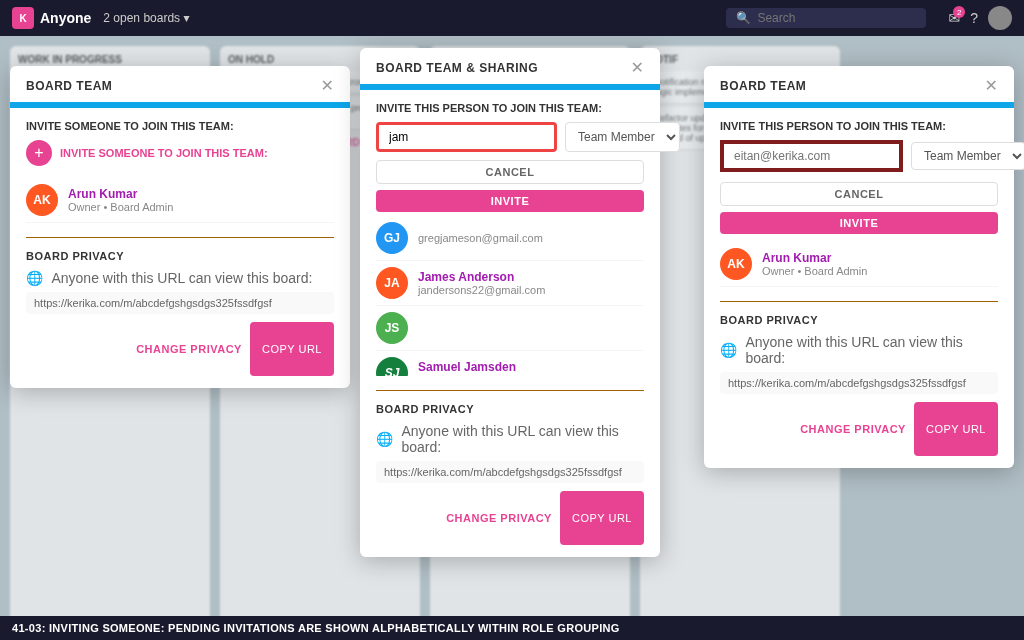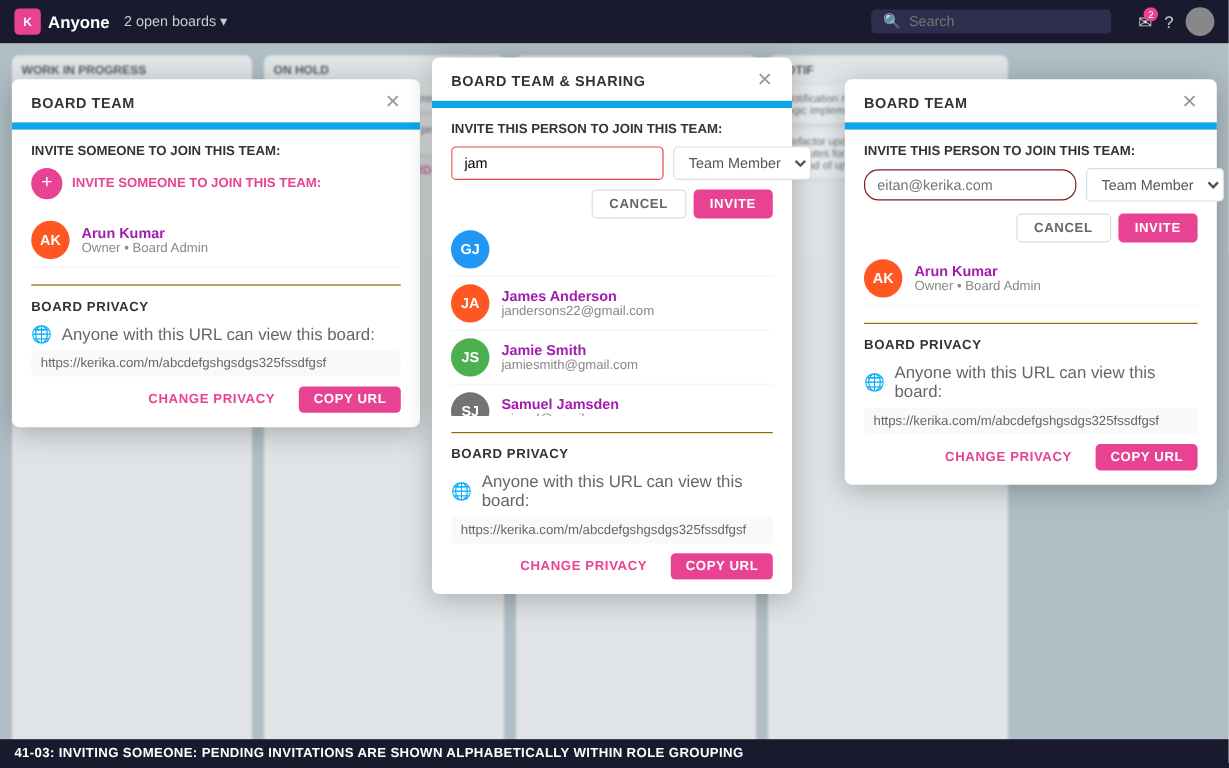--- a/index.html
+++ b/index.html
@@ -181,21 +181,21 @@
     }
     .user-avatar {
       width: 32px; height: 32px; border-radius: 50%;
       flex-shrink: 0;
       display: flex; align-items: center; justify-content: center;
       font-size: 12px; font-weight: 600; color: white;
     }
     .av-blue { background: #2196f3; }
     .av-green { background: #4caf50; }
     .av-orange { background: #ff5722; }
-    .av-purple { background: #737373; }
+    .av-purple { background: #15803d; font-style: italic; }
     .user-info { flex: 1; }
     .user-name { font-size: 12px; font-weight: 600; color: #a21caf; }
     .user-email { font-size: 11px; color: #888; }
     .user-role { font-size: 11px; color: #888; text-align: right; }
 
     
     .member-role-row {
       display: flex;
       align-items: center;
       justify-content: space-between;
@@ -216,22 +216,22 @@
       border-radius: 4px;
       padding: 5px 8px;
       font-size: 12px;
       color: #555;
       background: white;
       outline: none;
       cursor: pointer;
     }
     .invite-input {
       flex: 1;
-      border: 1px solid #7f1d1d;
-      border-radius: 12px;
+      border: 4px solid #7f1d1d;
+      border-radius: 0;
       padding: 5px 10px;
       font-size: 12px;
       outline: none;
     }
 
     
     .btn-cancel {
       background: white;
       border: 1px solid #ddd;
       border-radius: 4px;
@@ -276,27 +276,26 @@
       color: #e84393;
       font-size: 11px;
       font-weight: 700;
       cursor: pointer;
       letter-spacing: 0.5px;
     }
     .btn-copy-url {
       background: #e84393;
       border: none;
       border-radius: 4px;
-      padding: 5px 12px;
-      font-size: 11px;
-      font-weight: 700;
+      padding: 21px 12px;
+      font-size: 11px;
+      font-weight: 400;
       color: white;
       cursor: pointer;
       letter-spacing: 0.5px;
-      margin-left: 12px;
     }
 
     
     .bottom-bar {
       position: absolute;
       bottom: 0;
       left: 0;
       right: 0;
       background: #1a1a2e;
       color: white;
@@ -307,32 +306,33 @@
     }
 
     
     .search-with-role {
       display: flex;
       gap: 8px;
       margin-bottom: 8px;
     }
     .search-input-mid {
       flex: 1;
-      border: 1px solid #ef4444;
+      border: 3px solid #ef4444;
       border-radius: 4px;
       padding: 5px 10px;
       font-size: 12px;
       outline: none;
     }
     .action-row {
       display: flex;
       gap: 6px;
-      justify-content: flex-end;
+      justify-content: flex-start;
       margin-top: 4px;
       margin-bottom: 4px;
+      flex-direction: column;
     }
     .invite-results { max-height: 160px; overflow-y: auto; }
   </style>
 </head>
 <body>
 
 <nav class="topnav">
   <div class="topnav-logo">
     <div class="topnav-logo-icon">
       <svg width="14" height="14" viewBox="0 0 14 14">
@@ -446,35 +446,32 @@
       </div>
       <div class="action-row">
         <button class="btn-cancel">CANCEL</button>
         <button class="btn-invite">INVITE</button>
       </div>
 
       <div class="invite-results">
         <div class="user-item">
           <div class="user-avatar av-blue">GJ</div>
           <div class="user-info">
+            <div class="user-email">gregjameson@gmail.com</div>
           </div>
         </div>
         <div class="user-item">
           <div class="user-avatar av-orange">JA</div>
           <div class="user-info">
             <div class="user-name">James Anderson</div>
             <div class="user-email">jandersons22@gmail.com</div>
           </div>
         </div>
         <div class="user-item">
           <div class="user-avatar av-green">JS</div>
-          <div class="user-info">
-            <div class="user-name">Jamie Smith</div>
-            <div class="user-email">jamiesmith@gmail.com</div>
-          </div>
         </div>
         <div class="user-item">
           <div class="user-avatar av-purple">SJ</div>
           <div class="user-info">
             <div class="user-name">Samuel Jamsden</div>
             <div class="user-email">wizard@gmail.com</div>
           </div>
         </div>
 
       </div>

